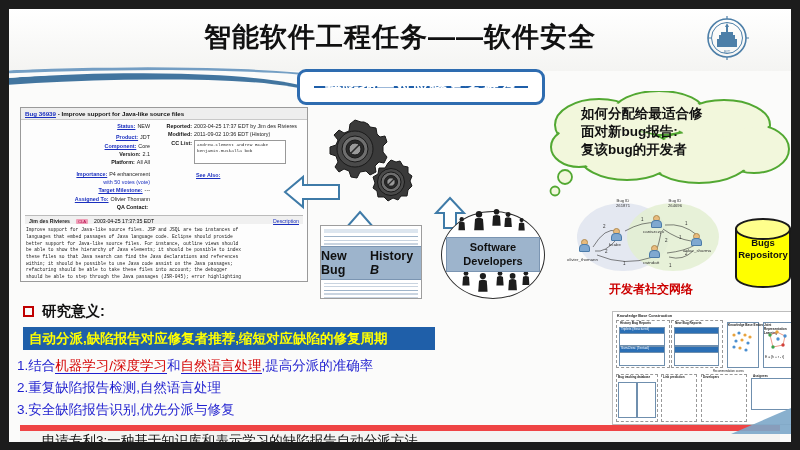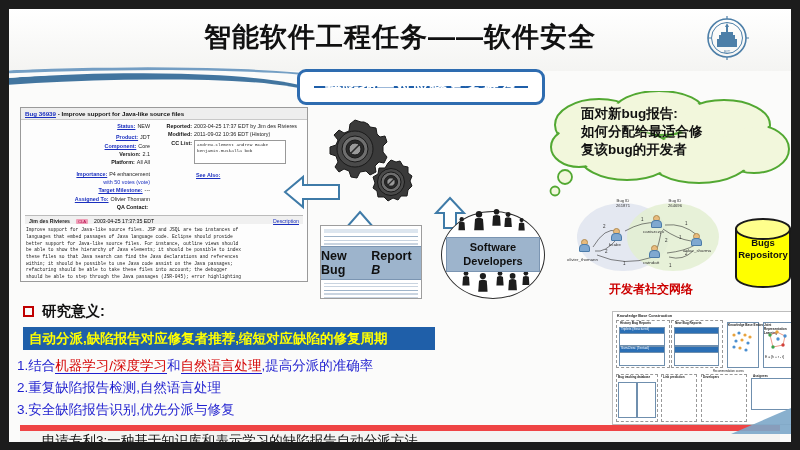--- a/index.html
+++ b/index.html
@@ -422,21 +422,21 @@
         <div class="nb-line"></div>
           <div class="nb-line"></div>
           <div class="nb-line"></div>
         <div class="nb-line b"></div>
           <div class="nb-line"></div>
           <div class="nb-line"></div>
       </div>
       <div class="newbug-label">
         <span>New Bug</span>
         <span>
-          <span>Report</span>
+          <span>History</span>
           <i>B</i>
         </span>
       </div>
     </div>
 
     <div class="devcircle"></div>
     <svg style="position:absolute;left:432px;top:200px;width:102px;height:90px" viewBox="0 0 102 90">
       <g fill="#1d1d1d">
         <g transform="translate(18,8) scale(0.55)">
             <circle cx="5" cy="4" r="4"></circle>
@@ -503,22 +503,22 @@
         <ellipse cx="150" cy="66" rx="50" ry="24"></ellipse>
         <ellipse cx="78" cy="64" rx="46" ry="23"></ellipse>
         <ellipse cx="30" cy="56" rx="26" ry="18"></ellipse>
       </g>
       <g fill="#f2f7dc" stroke="#52a832" stroke-width="1.8">
         <circle cx="16" cy="86" r="7"></circle>
         <circle cx="6" cy="100" r="4.5"></circle>
       </g>
     </svg>
     <div class="cloud-text">
+      <div>如何分配给最适合修</div>
       <div>面对新bug报告:</div>
-      <div>如何分配给最适合修</div>
       <div>复该bug的开发者</div>
     </div>
 
     <div class="socialnet">
       <svg style="position:absolute;inset:0" viewBox="0 0 170 84">
         <ellipse cx="58" cy="42" rx="46" ry="34" fill="#dfe4ef" opacity="0.85"></ellipse>
         <ellipse cx="108" cy="42" rx="46" ry="34" fill="#e2efcf" opacity="0.8"></ellipse>
         <g stroke="#333" stroke-width="0.6" fill="none">
           <path d="M28,52 Q40,32 52,36"></path>
           <path d="M52,44 Q40,58 30,56"></path>

